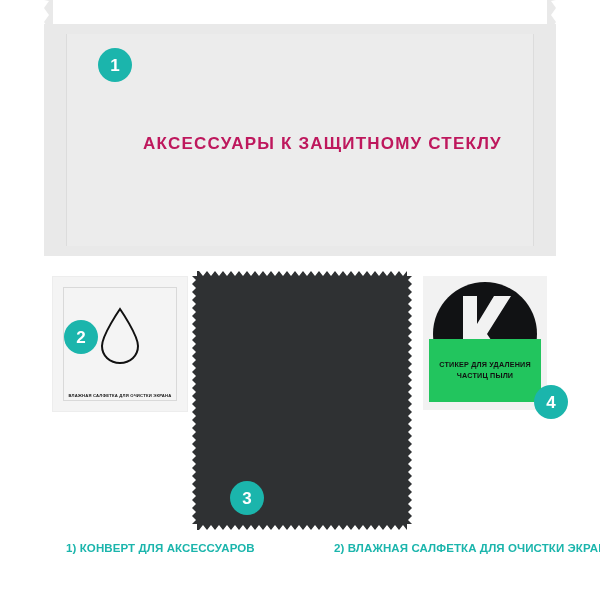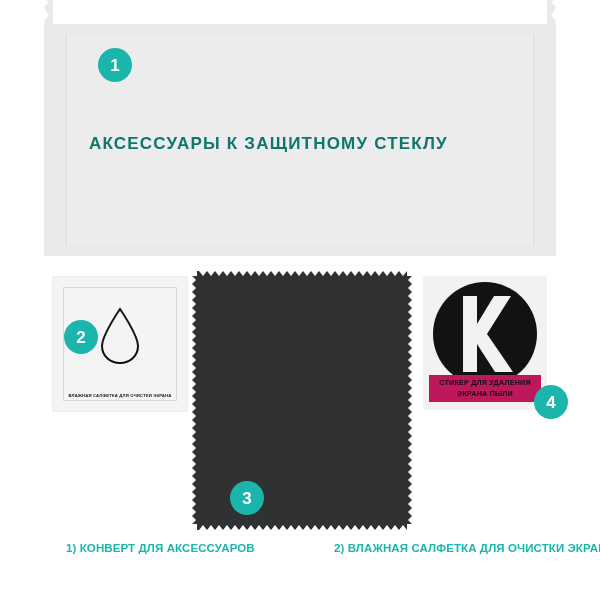--- a/index.html
+++ b/index.html
@@ -51,24 +51,25 @@
     left: 22px; top: 10px;
     right: 22px; bottom: 10px;
     background: #ececec;
     border-left: 1px solid #dcdcdc;
     border-right: 1px solid #dcdcdc;
   }
   .env-title {
     position: absolute;
     left: 0; right: 0;
     top: 110px;
+    text-align: center;
     font-size: 17px;
     font-weight: bold;
     letter-spacing: 1.2px;
-    color: #0f766e;
+    color: #be185d;
     z-index: 10;
     padding-left: 45px;
   }
   
   .zig {
     position: absolute;
     top: 0;
     width: 9px;
     height: 232px;
     z-index: 6;
@@ -145,27 +146,27 @@
     left: 50%;
     top: 6px;
     transform: translateX(-50%);
     width: 104px;
     height: 104px;
   }
   .sticker-label {
     position: absolute;
     left: 6px; right: 6px;
     bottom: 8px;
-    background: #be185d;
+    background: #22c55e;
     text-align: center;
     font-size: 7.2px;
     font-weight: bold;
     color: #111;
     line-height: 1.45;
-    padding: 3px 2px;
+    padding: 21px 2px;
     z-index: 8;
     letter-spacing: 0.2px;
   }
 
   
   .legend {
     position: absolute;
     left: 22px;
     top: 542px;
     width: 560px;
@@ -229,21 +230,21 @@
   <div class="badge" style="left:230px; top:481px;">3</div>
 
   <div class="sticker">
     <div class="sticker-circle"></div>
     <svg class="sticker-k" viewBox="0 0 104 104">
       <path d="M30 14 L30 90 L44 90 L44 62 L62 90 L80 90 L54 52 L78 14 L61 14 L44 42 L44 14 Z" fill="#f2f2f2"></path>
       <path d="M0 50 L104 50 L104 56 L0 56 Z" fill="#f2f2f2" opacity="0"></path>
     </svg>
     <div class="sticker-label">
       <div>СТИКЕР ДЛЯ УДАЛЕНИЯ</div>
-      <div>ЭКРАНА ПЫЛИ</div>
+      <div>ЧАСТИЦ ПЫЛИ</div>
     </div>
   </div>
 
   <div class="badge" style="left:534px; top:385px;">4</div>
 
   <div class="legend">
     <div class="legend-item">1) КОНВЕРТ ДЛЯ АКСЕССУАРОВ</div>
     <div class="legend-item">2) ВЛАЖНАЯ САЛФЕТКА ДЛЯ ОЧИСТКИ ЭКРАНА</div>
   </div>
 

